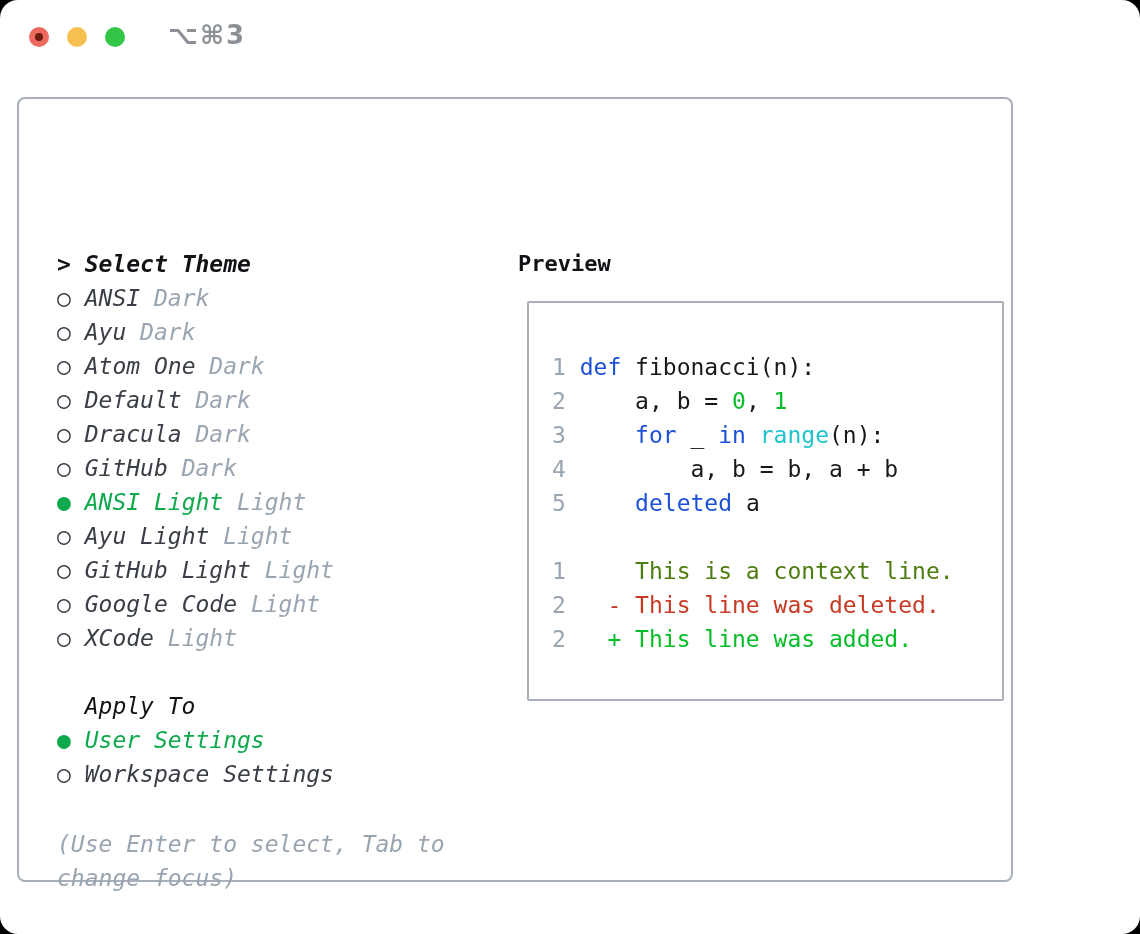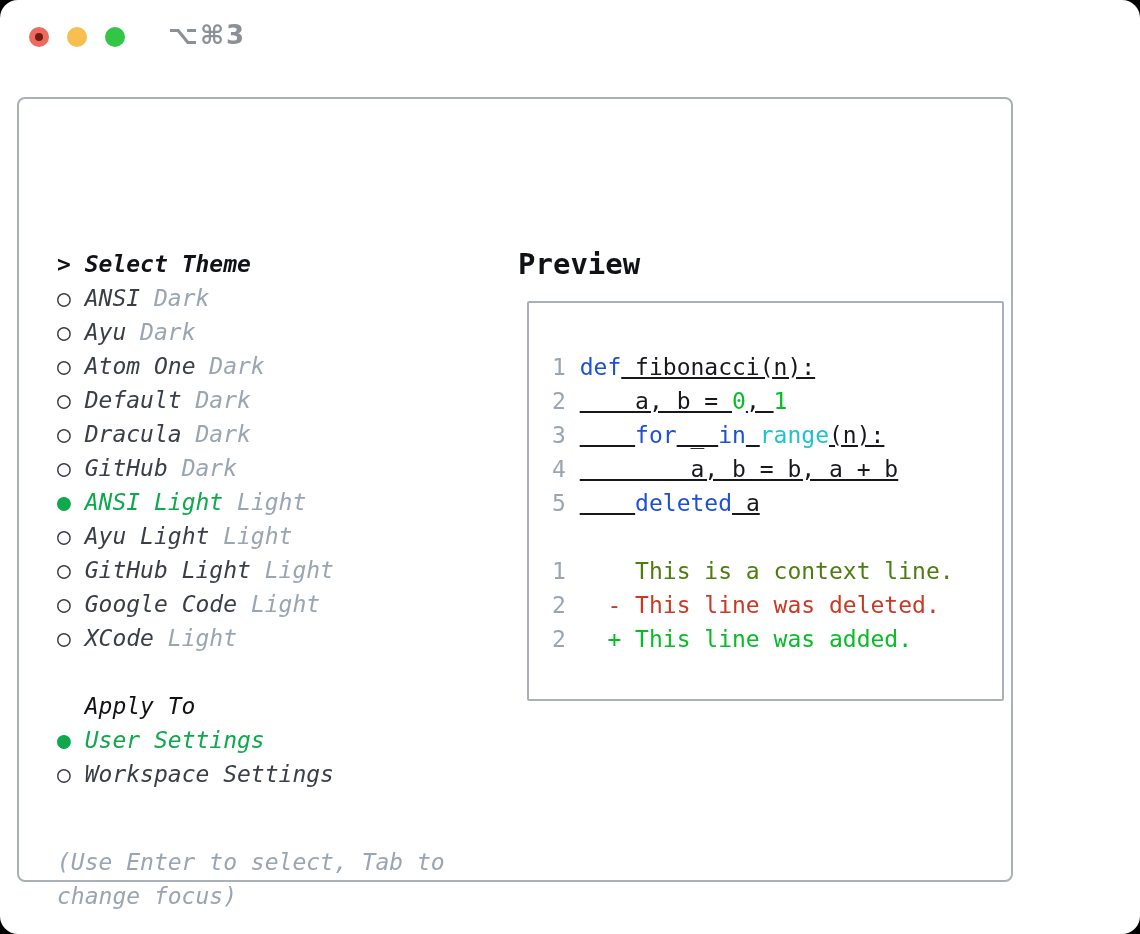--- a/index.html
+++ b/index.html
@@ -33,35 +33,35 @@
     background:#fff;
   }
   
   .left-col{position:absolute;left:38px;top:148px;width:440px;font-size:23px;color:var(--item-text,#3a3f47);font-style:italic;}
   .row{height:34px;line-height:34px;white-space:pre;}
   .hdr{font-weight:bold;color:var(--ink,#101215);}
   .hdr2{color:var(--ink,#101215);padding-left:2ch;}
   .sel{color:var(--accent-green,#0da94c);}
   .muted{color:var(--muted,#9aa5b2);}
   .hint{
-    margin-top:54px;width:412px;line-height:34px;white-space:normal;
+    margin-top:36px;width:412px;line-height:34px;white-space:normal;
     color:var(--muted,#9aa5b2);font-size:23px;
   }
   
   .preview-title{
     position:absolute;left:499px;top:148px;height:34px;line-height:34px;
-    font-size:29px;font-weight:bold;color:var(--ink,#101215);
+    font-size:22px;font-weight:bold;color:var(--ink,#101215);
   }
   .preview-box{
     position:absolute;left:508px;top:202px;width:477px;height:400px;
     border:2px solid var(--panel-border,#a9b0ba);border-radius:2px;box-sizing:border-box;
     padding:47px 0 0 23px;background:#fff;
   }
   .code-row{height:34px;line-height:34px;white-space:pre;font-size:23px;color:#17181b;}
-  .tk-fg{color:#17181b;text-decoration:underline;}
+  .tk-fg{color:#17181b;}
   .tk-num{color:var(--muted,#9aa5b2);}
   .tk-kw{color:var(--code-blue,#1c50d8);}
   .tk-cyan{color:var(--code-cyan,#1fc3ce);}
   .tk-grn{color:var(--code-green,#06bd27);}
   .tk-ctx{color:#4d7c0f;}
   .tk-del{color:var(--code-red,#c93a24);}
   .tk-add{color:var(--code-green,#06bd27);}
 </style>
 </head>
 <body>

